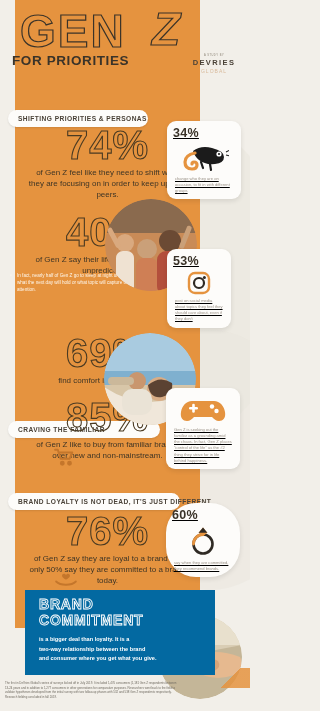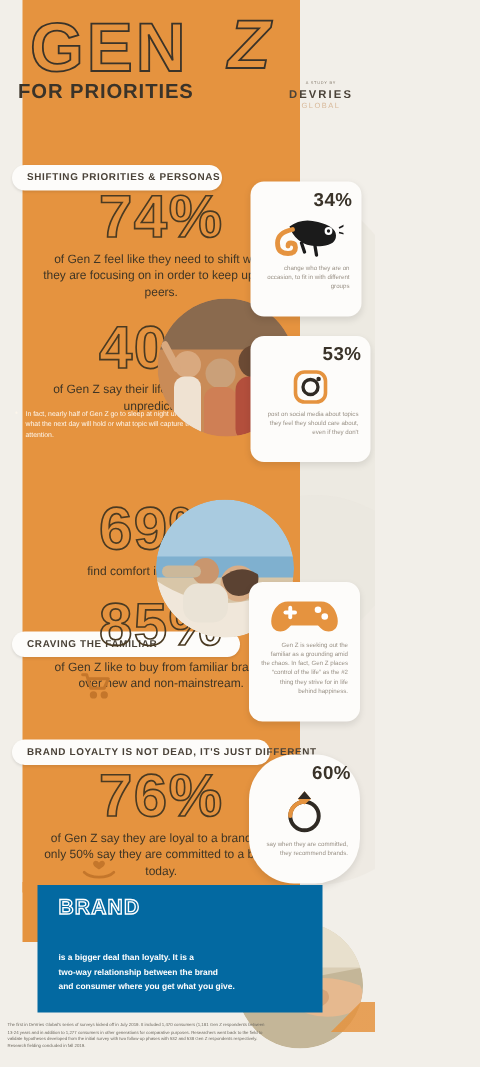--- a/index.html
+++ b/index.html
@@ -108,31 +108,31 @@
     padding-left: 7px;
   }
   .bullet:before {
     content: "\25CF"; position: absolute; left: 0; top: 1px; font-size: 3.2px; color: #fdf6ec;
   }
 
   
   .card {
     position: absolute; background: #fdfcfa; border-radius: 9px;
     box-shadow: 0 2px 5px rgba(0,0,0,.10);
-    padding: 5px 6px 17px; text-align: right;
+    padding: 5px 6px 5px; text-align: left; text-decoration: underline;
   }
   .card-num {
     font-size: 12.5px; font-weight: 600; color: #3a3329; letter-spacing: .3px;
   }
   .card-cap {
     font-size: 4.1px; color: #9a9287; line-height: 1.5; margin-top: 3px; padding: 0 2px;
   }
   .card-icon { margin: 3px auto 1px; display: block; }
   .c34 { left: 167px; top: 121px; width: 74px; }
-  .c53 { left: 167px; top: 224px; width: 80px; }
+  .c53 { left: 167px; top: 249px; width: 64px; }
   .cgame { left: 166px; top: 388px; width: 74px; }
   .c60 { left: 166px; top: 503px; width: 74px; border-radius: 30px; }
 
   
   .photo { position: absolute; border-radius: 50%; overflow: hidden; }
   .photo-party { left: 105px; top: 199px; width: 92px; height: 92px; }
   .photo-hammock { left: 104px; top: 333px; width: 92px; height: 92px; }
   .photo-hands { left: 158px; top: 615px; width: 84px; height: 84px; }
 
   
@@ -334,20 +334,21 @@
       <path d="M6.5 19a9.5 9.5 0 0 1 9.5-9.5" fill="none" stroke="#e5933f" stroke-width="2.8" stroke-linecap="round"></path>
       <path d="M16 2.5 l4.4 5.2 -4.4 3.6 -4.4 -3.6Z" fill="#e5933f"></path>
       <path d="M16 2.5 l4.4 5.2 -8.8 0Z" fill="#2f2a24"></path>
     </svg>
     <div class="card-cap">say when they are committed, they recommend brands.</div>
   </div>
 
   <div class="magenta">
     <div class="magenta-title">
       <div>BRAND</div>
+      <div>COMMITMENT</div>
     </div>
     <div class="magenta-body">
       <div>is a bigger deal than loyalty. It is a</div>
       <div>two-way relationship between the brand</div>
       <div>and consumer where you get what you give.</div>
     </div>
   </div>
 
   <div class="corner-accent"></div>
   <div class="footnote">The first in DeVries Global's series of surveys kicked off in July 2019. It included 1,470 consumers (1,181 Gen Z respondents between 13-24 years and in addition to 1,277 consumers in other generations for comparative purposes. Researchers went back to the field to validate hypotheses developed from the initial survey with two follow-up phases with 532 and 538 Gen Z respondents respectively. Research fielding concluded in fall 2019.</div>

